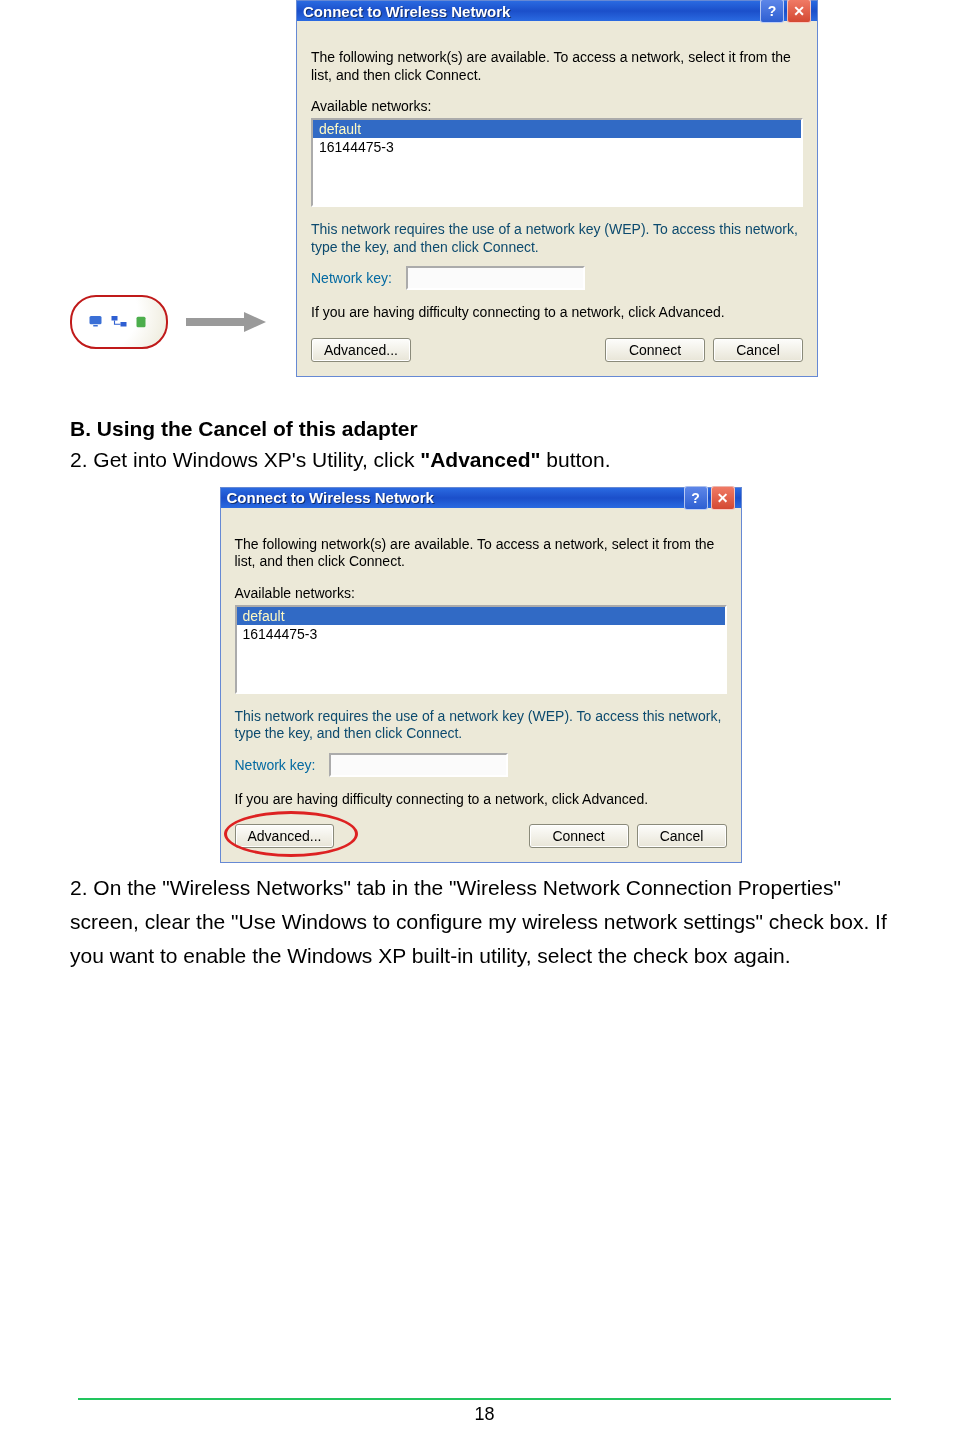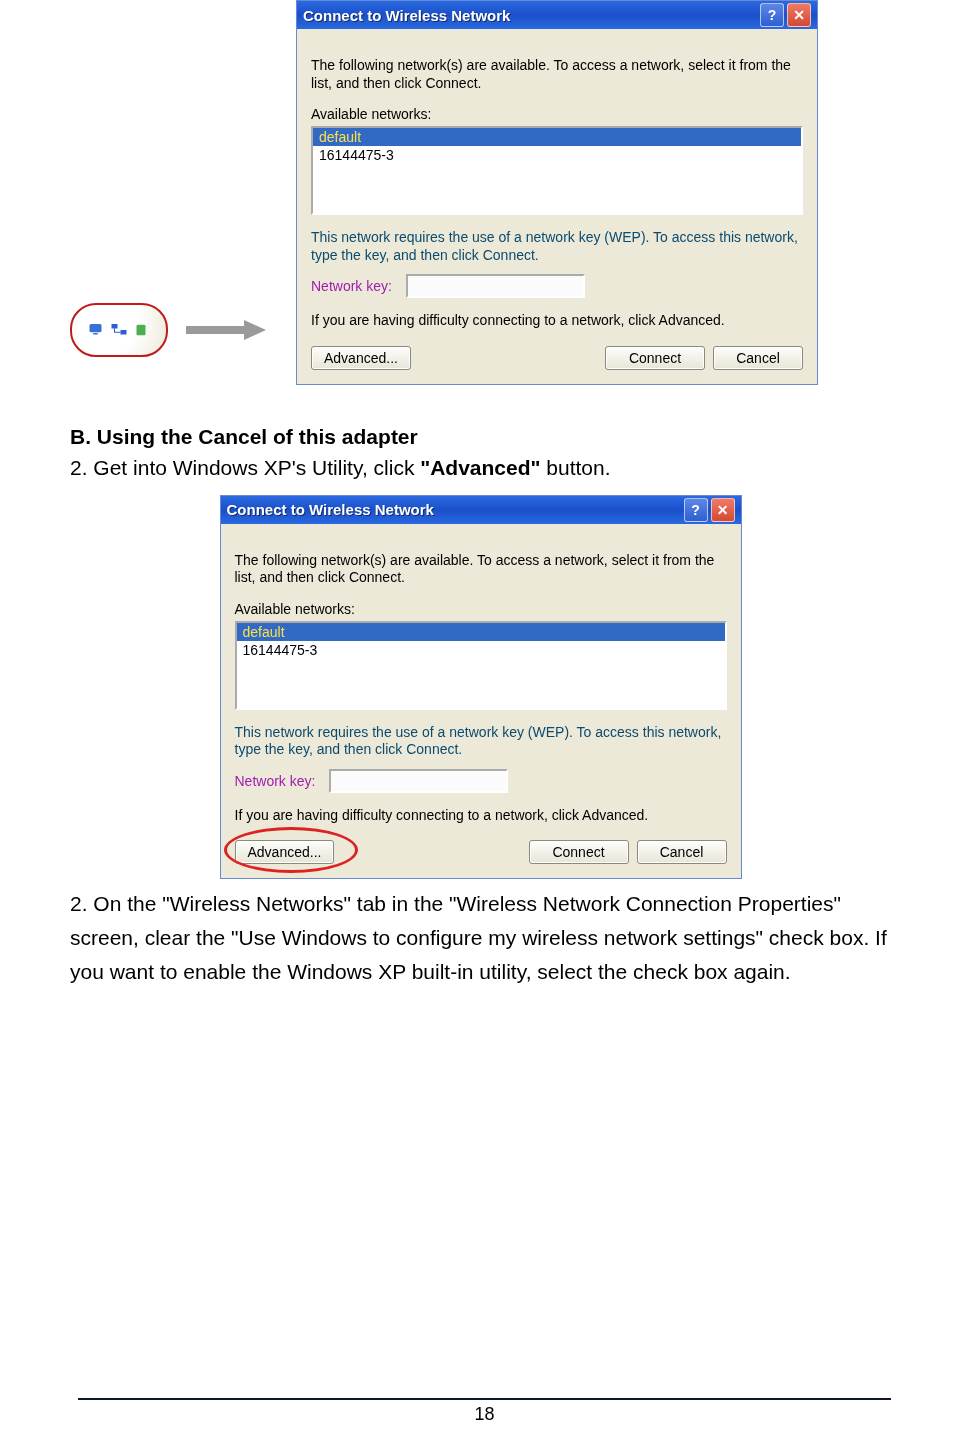--- a/index.html
+++ b/index.html
@@ -23,21 +23,21 @@
     background: #ece9d8;
     font-family: Tahoma, Arial, sans-serif;
     display: inline-block;
   }
   .xp-titlebar {
     background: linear-gradient(to bottom, #2a6ae1 0%, #1b4fca 50%, #2a6ae1 100%);
     color: #fff;
     display: flex;
     align-items: center;
     padding: 4px 6px;
-    height: 28px;
+    height: 20px;
     box-sizing: border-box;
   }
   .xp-titlebar .title-text {
     font-weight: bold;
     font-size: 15px;
     text-shadow: 1px 1px 0 rgba(0,0,0,0.5);
     flex: 1;
   }
   .xp-titlebar .title-btn {
     width: 22px;
@@ -71,34 +71,34 @@
     height: 85px;
     overflow: hidden;
     margin-bottom: 14px;
   }
   .listitem {
     padding: 1px 6px;
     font-size: 14px;
   }
   .listitem.selected {
     background: #316ac5;
-    color: #fde047;
+    color: #fef9c3;
   }
   .disabled-text {
     color: #0c4a6e;
     line-height: 1.25;
     margin-bottom: 10px;
   }
   .row-netkey {
     display: flex;
     align-items: center;
     gap: 14px;
     margin-bottom: 14px;
   }
-  .netkey-label { color:#a21caf; font-size:14px; }
+  .netkey-label { color:#0369a1; font-size:14px; }
   .netkey-input {
     border: 2px inset #fff;
     background: #fbfbfb;
     width: 175px;
     height: 20px;
   }
   .adv-line {
     margin-bottom: 16px;
     line-height:1.25;
   }
@@ -167,21 +167,21 @@
   }
   .para {
     font-size: 21px;
     line-height: 1.6;
   }
   .footer {
     position: absolute;
     bottom: 28px;
     left: 78px;
     right: 70px;
-    border-top: 2px solid #0f172a;
+    border-top: 2px solid #22c55e;
     text-align: center;
     padding-top: 4px;
     font-size: 18px;
     margin-top: 40px;
   }
 
   
   .highlight-circle {
     position: absolute;
     border: 3px solid #d22;

